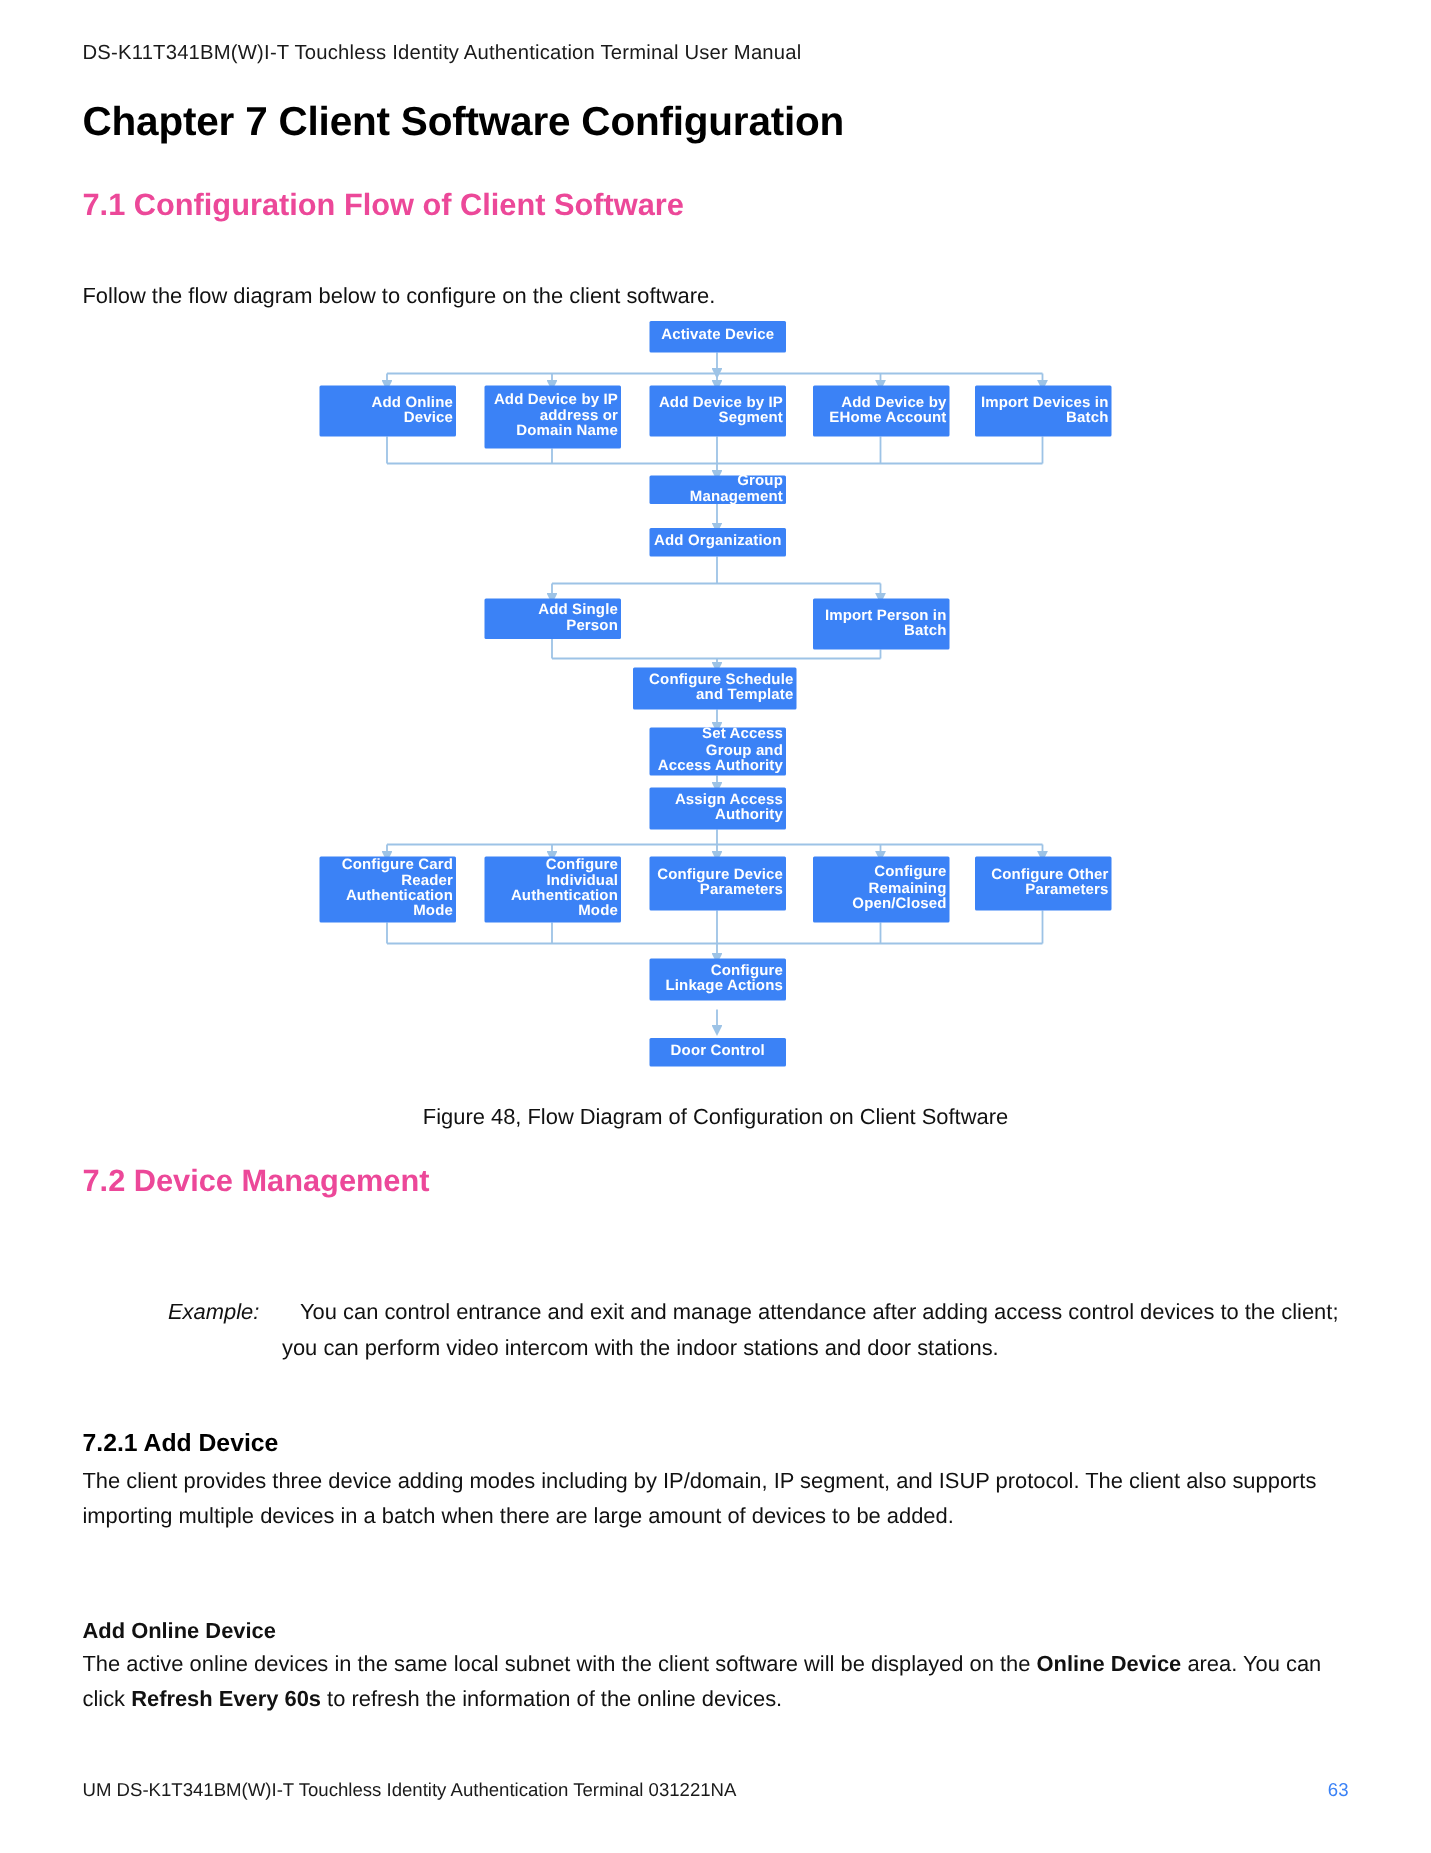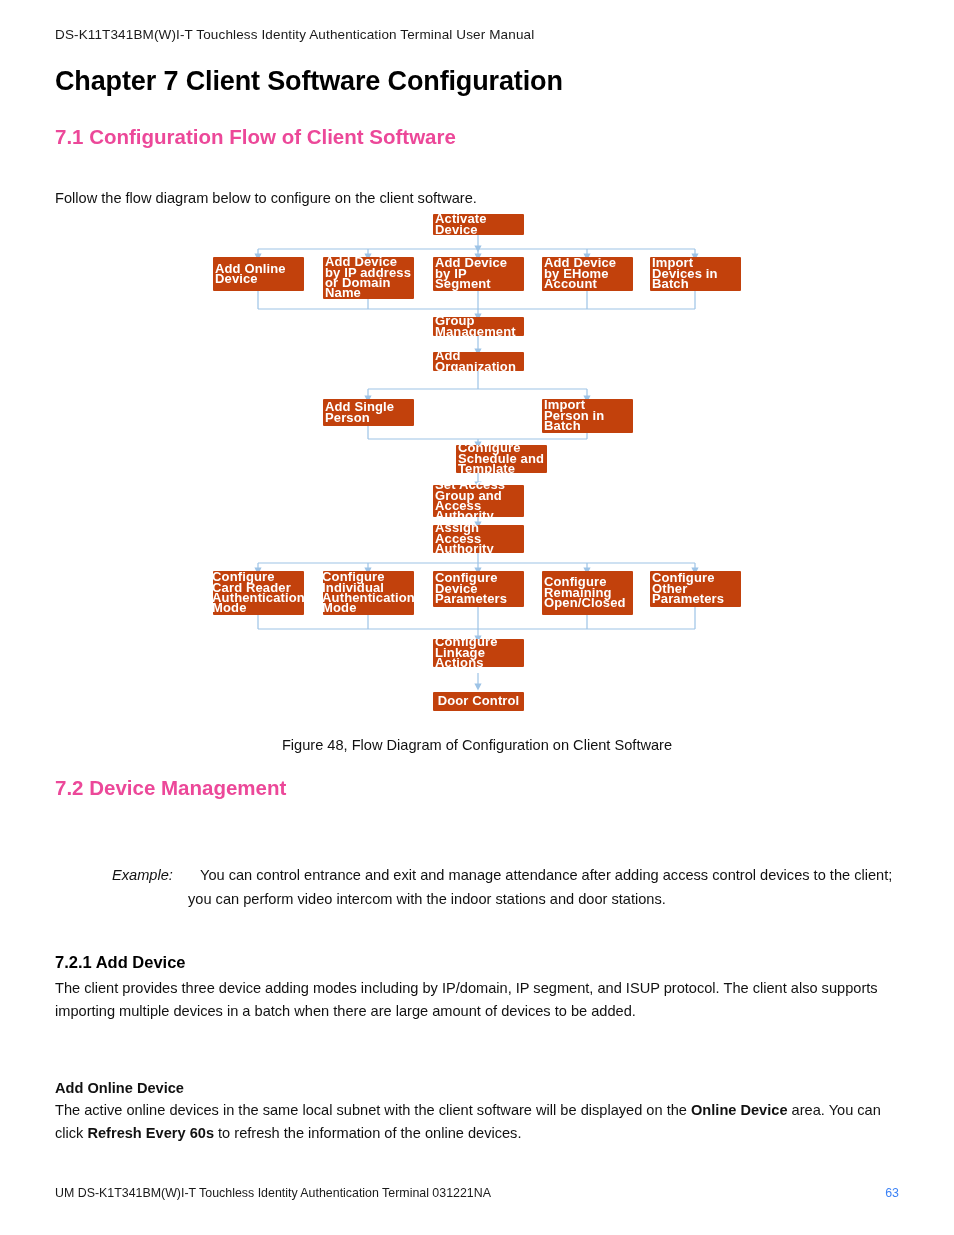--- a/index.html
+++ b/index.html
@@ -108,26 +108,26 @@
   }
   .fig-canvas {
     position: absolute;
     left: 0; top: 0;
     width: 954px;
     height: 510px;
   }
   .node {
     position: absolute;
     box-sizing: border-box;
-    background: #c2410c;
+    background: #3b82f6;
     color: #ffffff;
-    font-size: 13px;
+    font-size: 10px;
     font-weight: bold;
     line-height: 10.4px;
-    text-align: left;
+    text-align: right;
     display: flex;
     align-items: center;
     justify-content: center;
     letter-spacing: 0.01em;
     padding: 1px 2px;
     border-radius: 1px;
   }
   .fig-caption {
     position: absolute;
     left: 0; top: 737px;
@@ -234,21 +234,21 @@
     <div class="node" style="left:433px; top:52px; width:91px; height:34px;">Add Device by IP Segment</div>
     <div class="node" style="left:542px; top:52px; width:91px; height:34px;">Add Device by EHome Account</div>
     <div class="node" style="left:650px; top:52px; width:91px; height:34px;">Import Devices in Batch</div>
 
     <div class="node" style="left:433px; top:112px; width:91px; height:19px;">Group Management</div>
     <div class="node" style="left:433px; top:147px; width:91px; height:19px;">Add Organization</div>
 
     <div class="node" style="left:323px; top:194px; width:91px; height:27px;">Add Single Person</div>
     <div class="node" style="left:542px; top:194px; width:91px; height:34px;">Import Person in Batch</div>
 
-    <div class="node" style="left:456px; top:240px; width:91px; height:28px;">Configure Schedule and Template</div>
+    <div class="node" style="left:422px; top:240px; width:109px; height:28px;">Configure Schedule and Template</div>
     <div class="node" style="left:433px; top:280px; width:91px; height:32px;">Set Access Group and Access Authority</div>
     <div class="node" style="left:433px; top:320px; width:91px; height:28px;">Assign Access Authority</div>
 
     <div class="node" style="left:213px; top:366px; width:91px; height:44px;">Configure Card Reader Authentication Mode</div>
     <div class="node" style="left:323px; top:366px; width:91px; height:44px;">Configure Individual Authentication Mode</div>
     <div class="node" style="left:433px; top:366px; width:91px; height:36px;">Configure Device Parameters</div>
     <div class="node" style="left:542px; top:366px; width:91px; height:44px;">Configure Remaining Open/Closed</div>
     <div class="node" style="left:650px; top:366px; width:91px; height:36px;">Configure Other Parameters</div>
 
     <div class="node" style="left:433px; top:434px; width:91px; height:28px;">Configure Linkage Actions</div>

